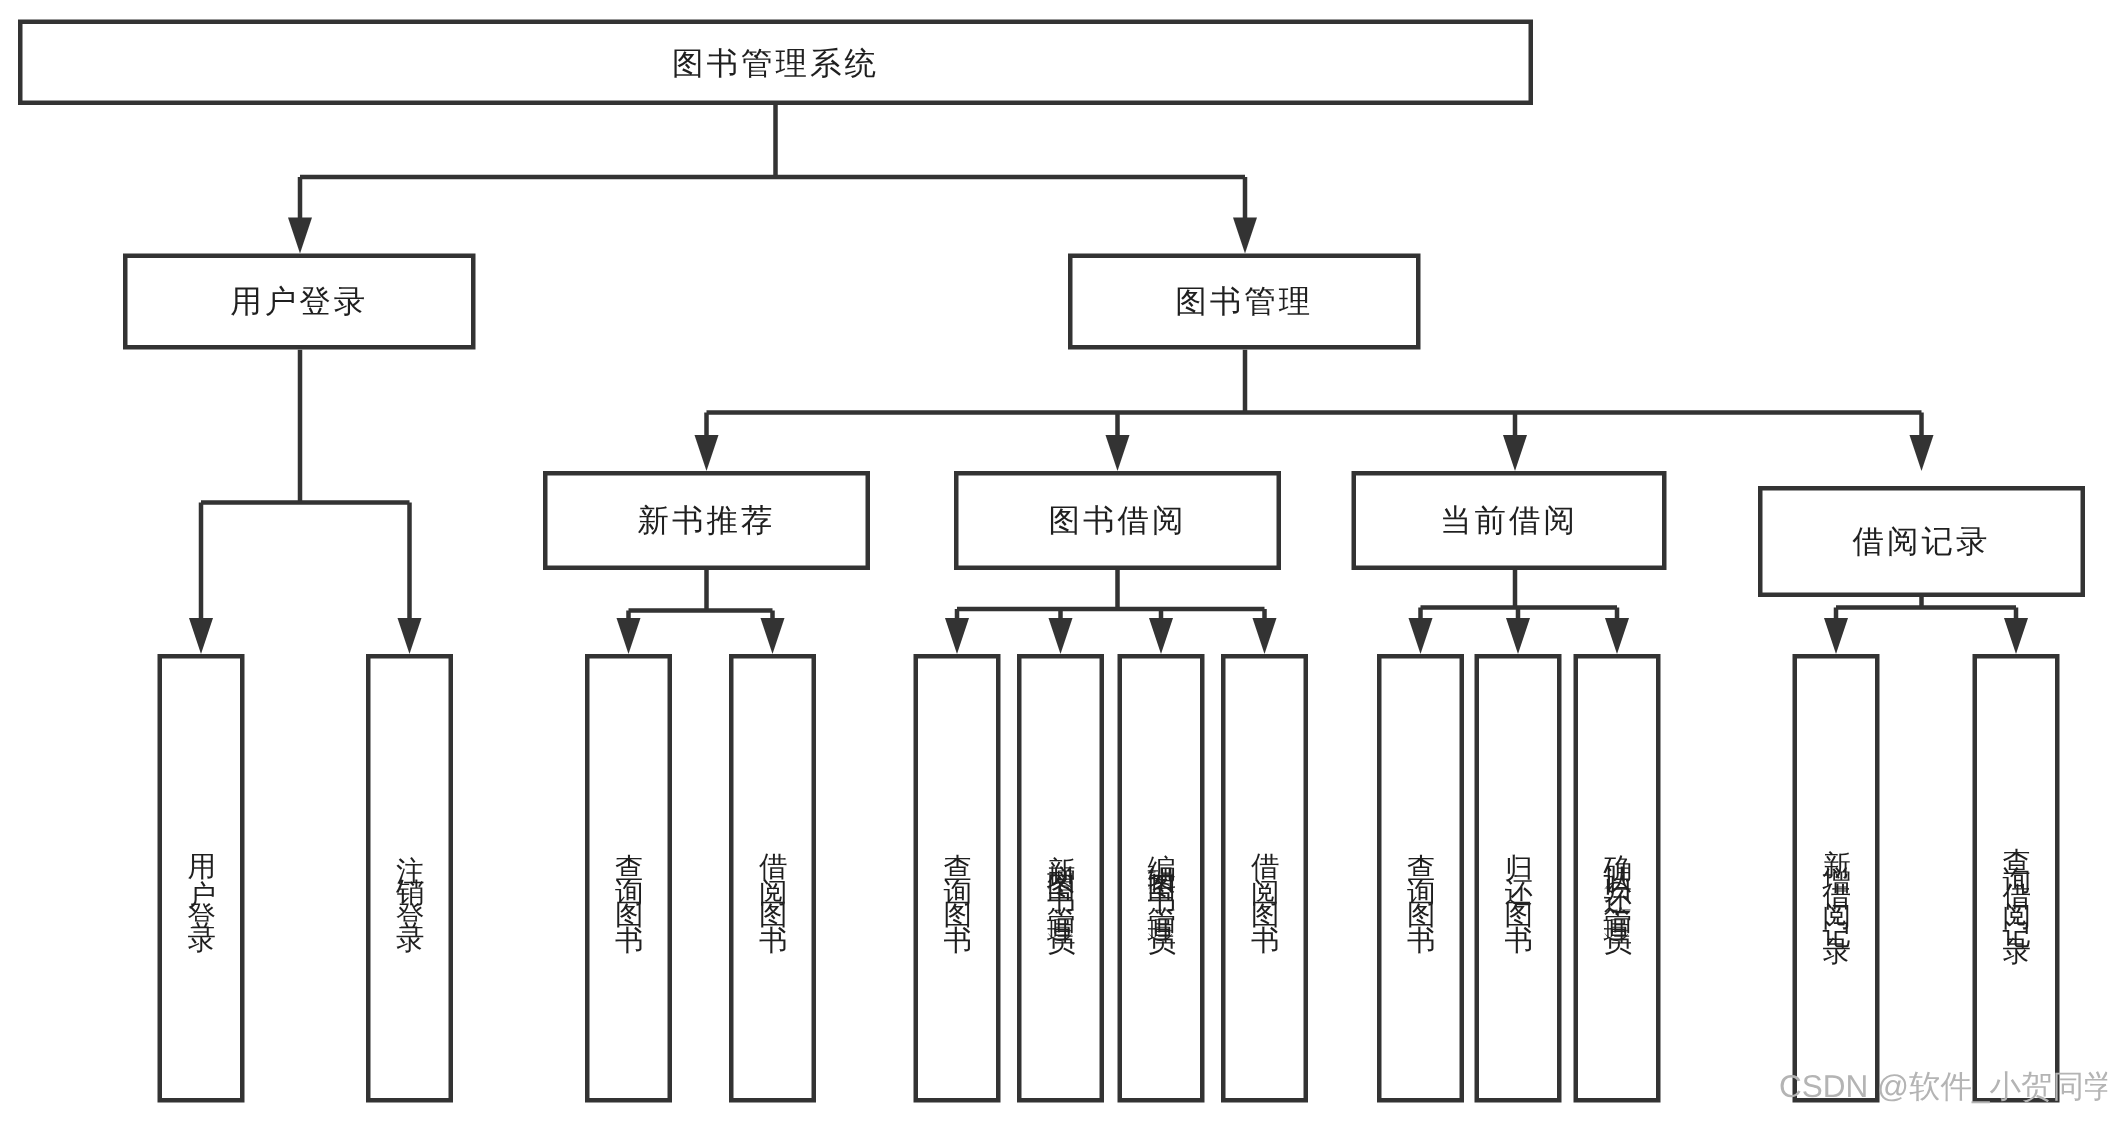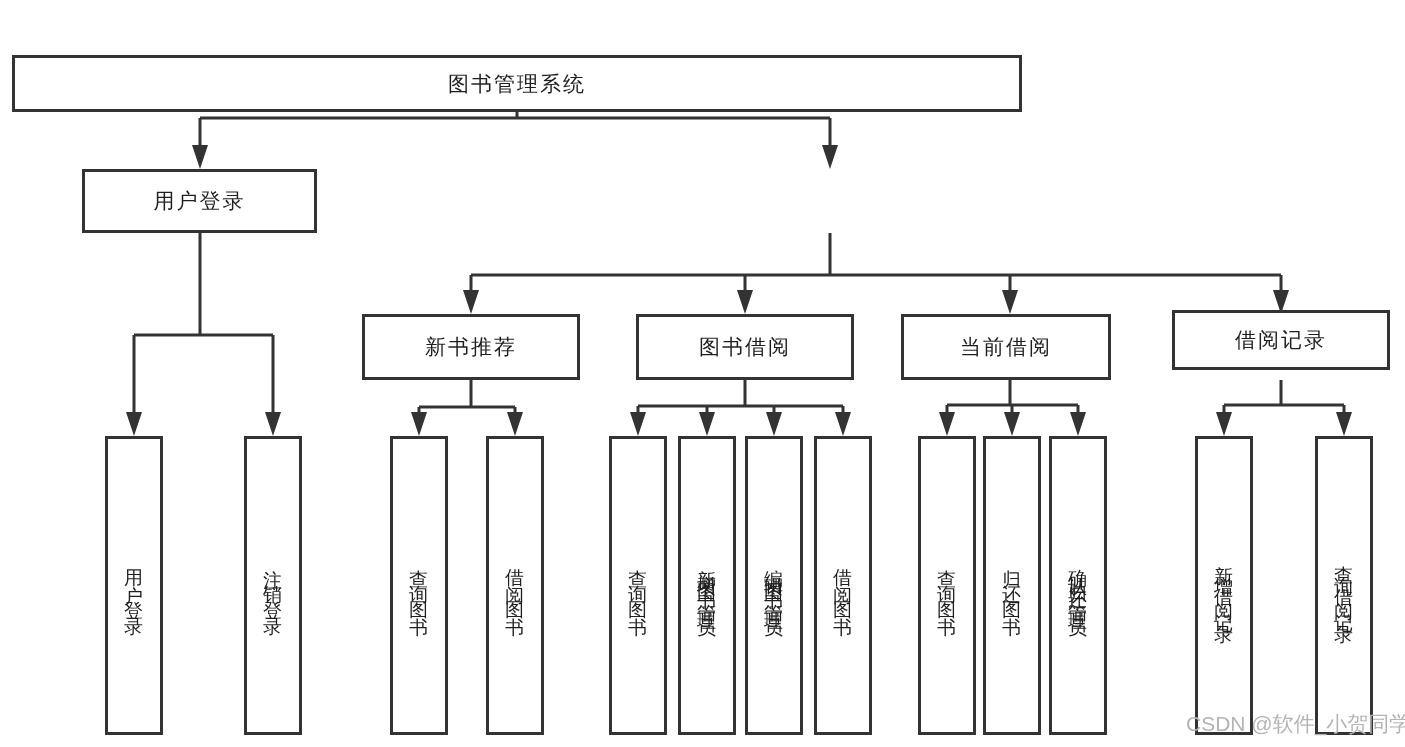--- a/index.html
+++ b/index.html
@@ -84,28 +84,29 @@
     <path d="M1010 380 V405 M947 405 H1078 M947 405 V414 M1012 405 V414 M1078 405 V414"></path>
     <polygon points="939,412 955,412 947,436"></polygon>
     <polygon points="1004,412 1020,412 1012,436"></polygon>
     <polygon points="1070,412 1086,412 1078,436"></polygon>
 
     <path d="M1281 380 V405 M1224 405 H1344 M1224 405 V414 M1344 405 V414"></path>
     <polygon points="1216,412 1232,412 1224,436"></polygon>
     <polygon points="1336,412 1352,412 1344,436"></polygon>
   </svg>
 
-  <div class="hbox" style="left:12px;top:13px;width:1010px;height:57px;margin-top:42px;">图书管理系统</div>
+  <div class="hbox" style="left:12px;top:13px;width:1010px;height:57px;">图书管理系统</div>
 
   <div class="hbox" style="left:82px;top:169px;width:235px;height:64px;">用户登录</div>
+  <div class="hbox" style="left:712px;top:169px;width:235px;height:64px;">图书管理</div>
 
   <div class="hbox" style="left:636px;top:314px;width:218px;height:66px;">图书借阅</div>
   <div class="hbox" style="left:362px;top:314px;width:218px;height:66px;">新书推荐</div>
   <div class="hbox" style="left:901px;top:314px;width:210px;height:66px;">当前借阅</div>
-  <div class="hbox" style="left:1172px;top:310px;width:218px;height:60px;text-align:right;">借阅记录</div>
+  <div class="hbox" style="left:1172px;top:324px;width:218px;height:74px;text-align:right;">借阅记录</div>
 
   <div class="vbox v-short" style="left:105px;top:436px;">
     <span>用户登录</span>
   </div>
   <div class="vbox v-short" style="left:244px;top:436px;">
     <span>注销登录</span>
   </div>
 
   <div class="vbox v-short" style="left:390px;top:436px;">
     <span>查询图书</span>

